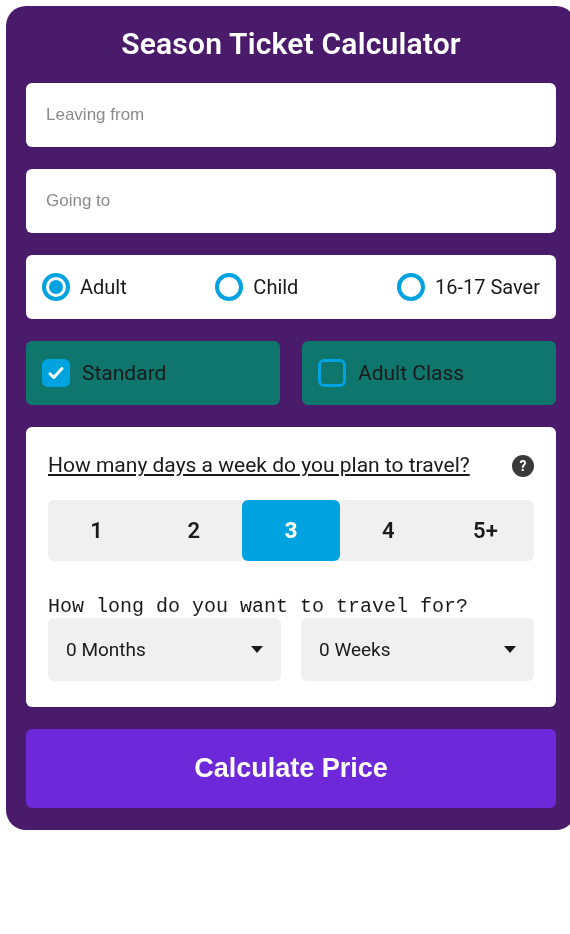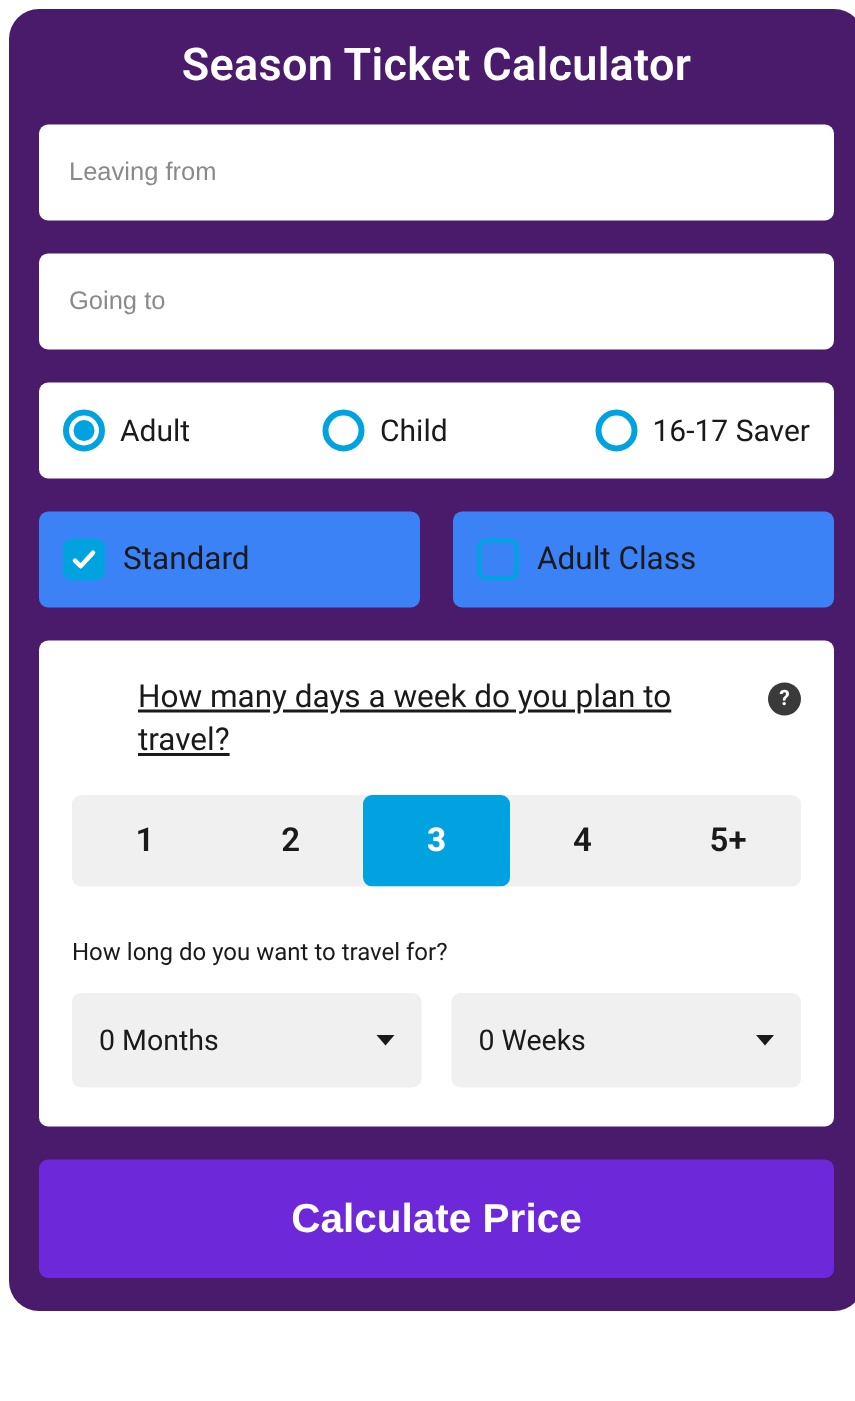--- a/index.html
+++ b/index.html
@@ -35,21 +35,21 @@
   font-size: 17px;
   color: #333;
 }
 .field input::placeholder { color: #8a8a8a; }
 .row {
   display: flex;
   gap: 22px;
   margin-bottom: 22px;
 }
 .card {
-  background: #3b82f6;
+  background: #0f766e;
   border-radius: 6px;
   padding: 18px 16px;
   flex: 1;
   display: flex;
   align-items: center;
 }
 .radio-group {
   background: #fff;
   border-radius: 6px;
   padding: 18px 16px;
@@ -109,21 +109,20 @@
   background: #fff;
   border-radius: 6px;
   padding: 24px 22px 26px 22px;
   margin-bottom: 22px;
 }
 .question-row {
   display: flex;
   align-items: flex-start;
   gap: 10px;
   margin-bottom: 20px;
-  margin-left: 44px;
 }
 .question {
   font-size: 21px;
   color: #1a1a1a;
   text-decoration: underline;
   line-height: 1.4;
   flex: 1;
 }
 .help {
   width: 22px;
@@ -156,23 +155,23 @@
   color: #1a1a1a;
   cursor: pointer;
 }
 .day.active {
   background: #00a3e0;
   color: #fff;
   border-radius: 6px;
   font-weight: 800;
 }
 .duration-q {
-  font-size: 16px;
-  color: #1a1a1a;
-  margin-bottom: 18px;
+  font-size: 20px;
+  color: #1a1a1a;
+  font-family: Liberation Mono, monospace;
 }
 .selects {
   display: flex;
   gap: 20px;
 }
 .select {
   flex: 1;
   background: #f0f0f0;
   border-radius: 6px;
   padding: 20px 18px;

